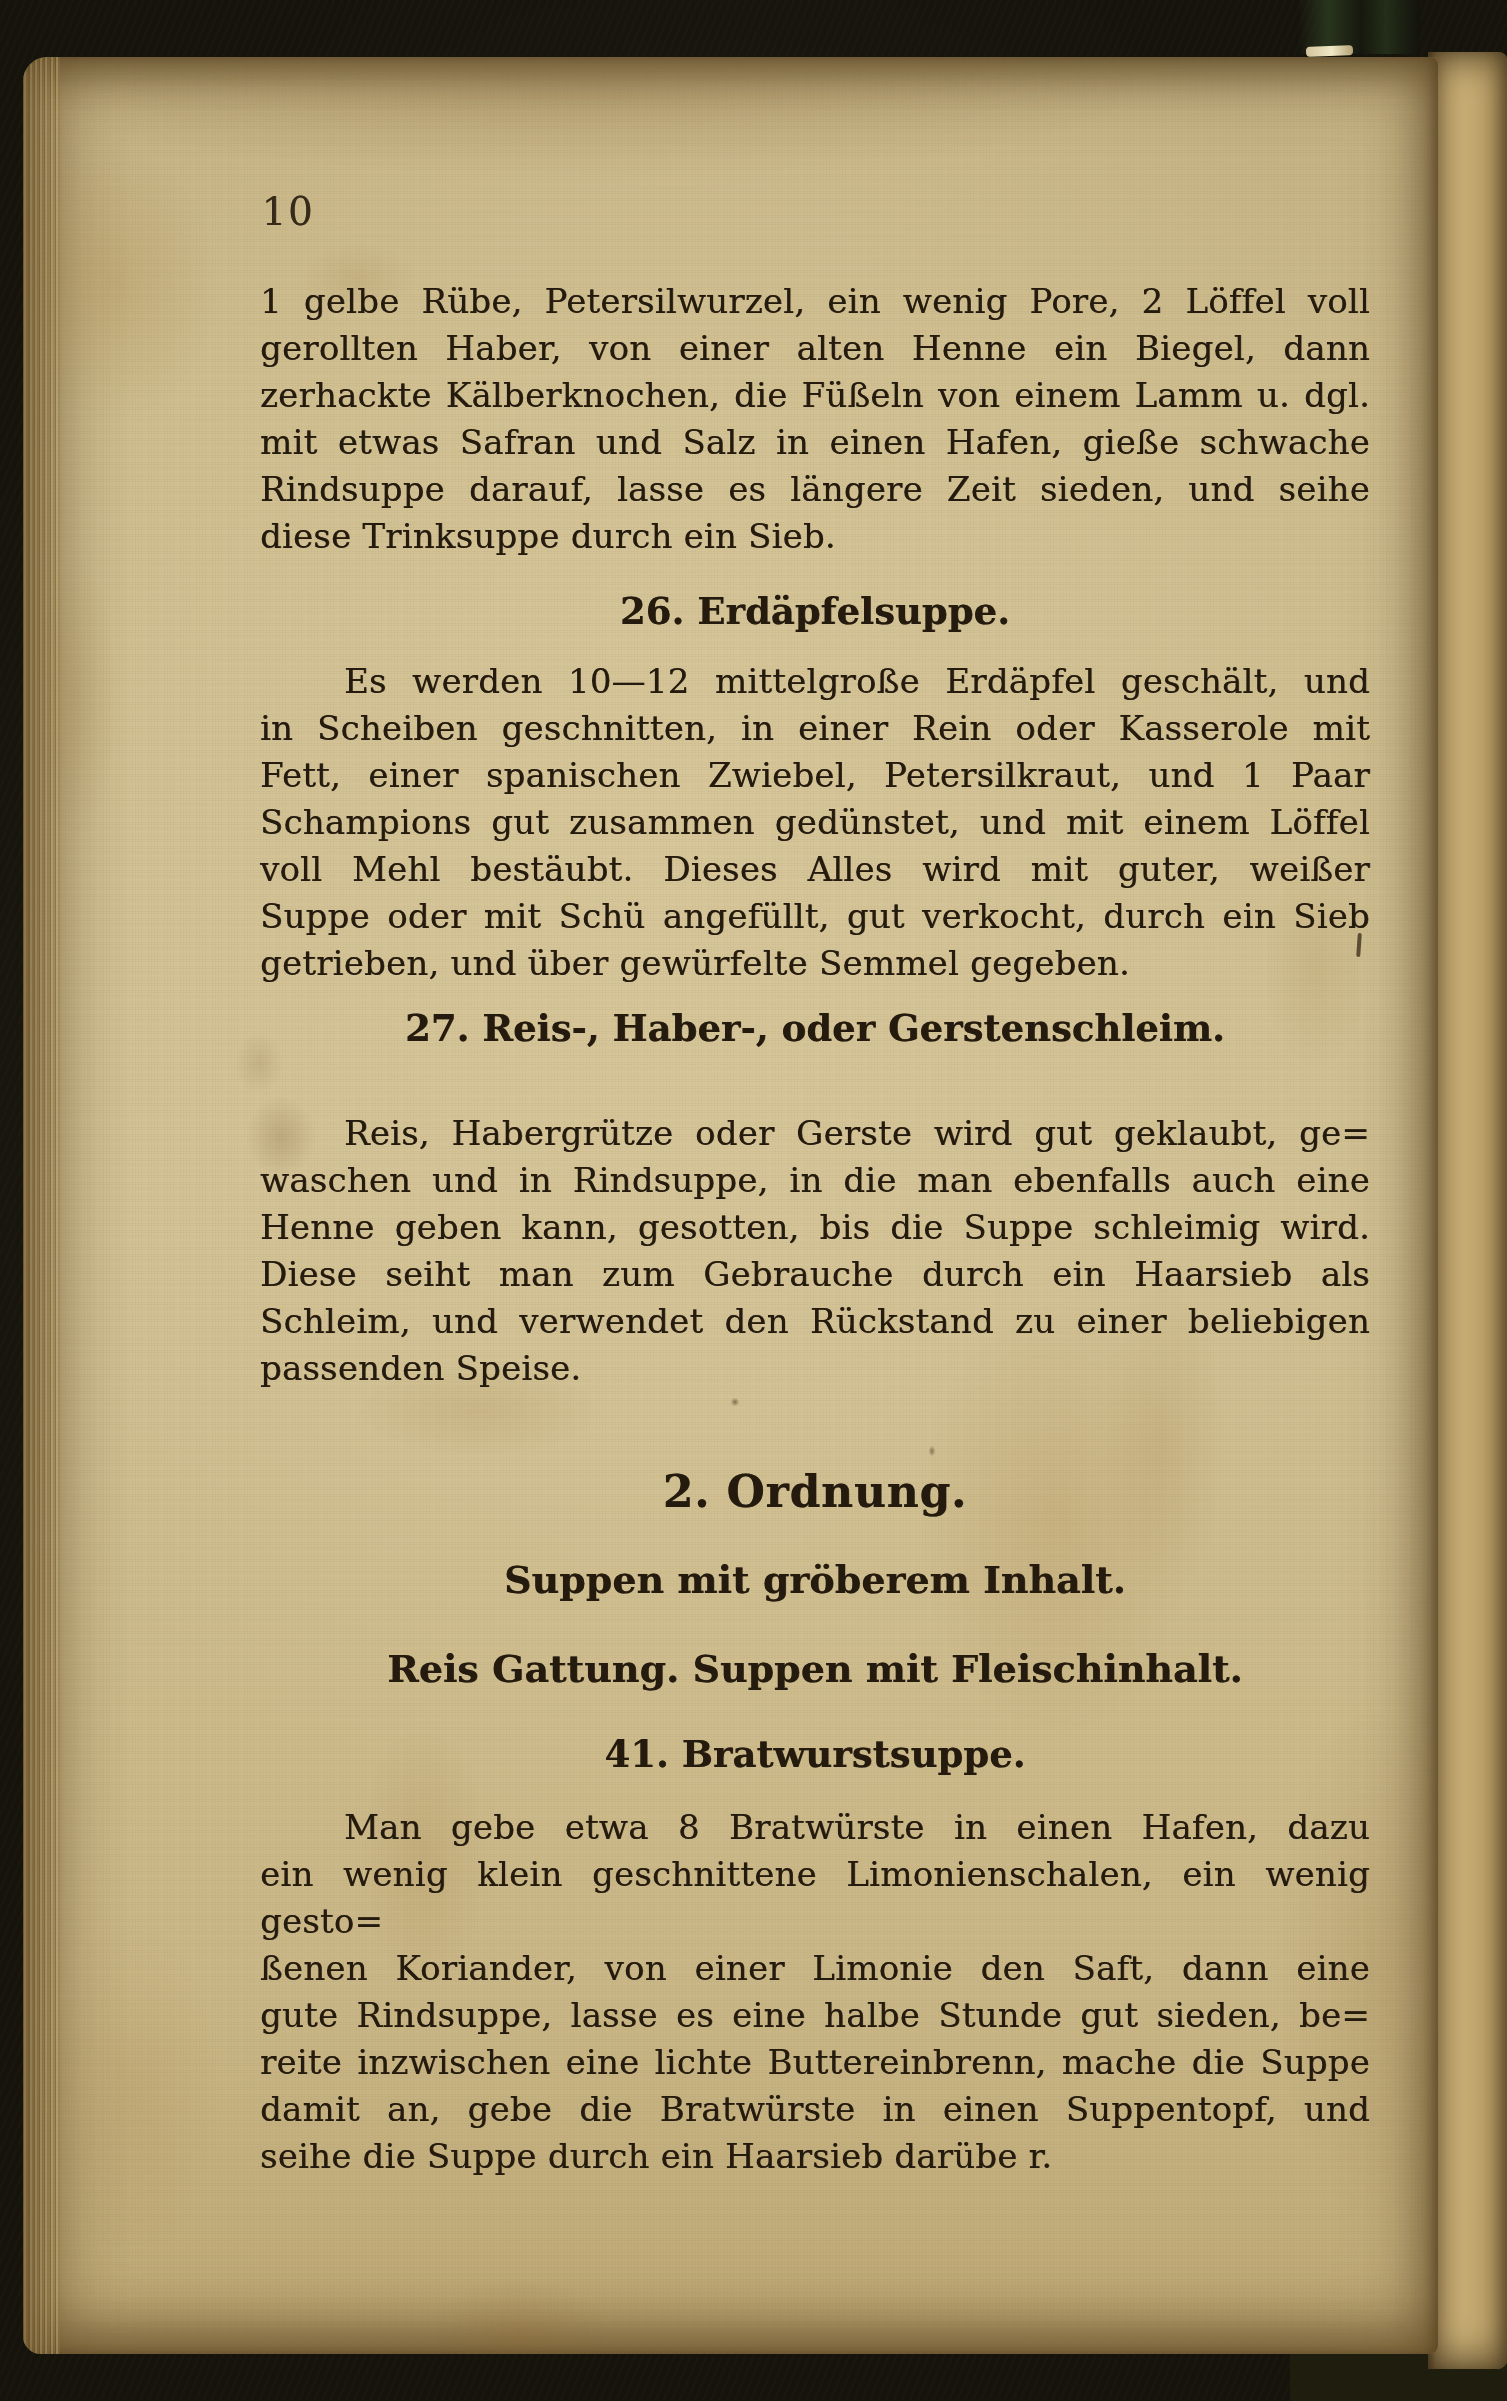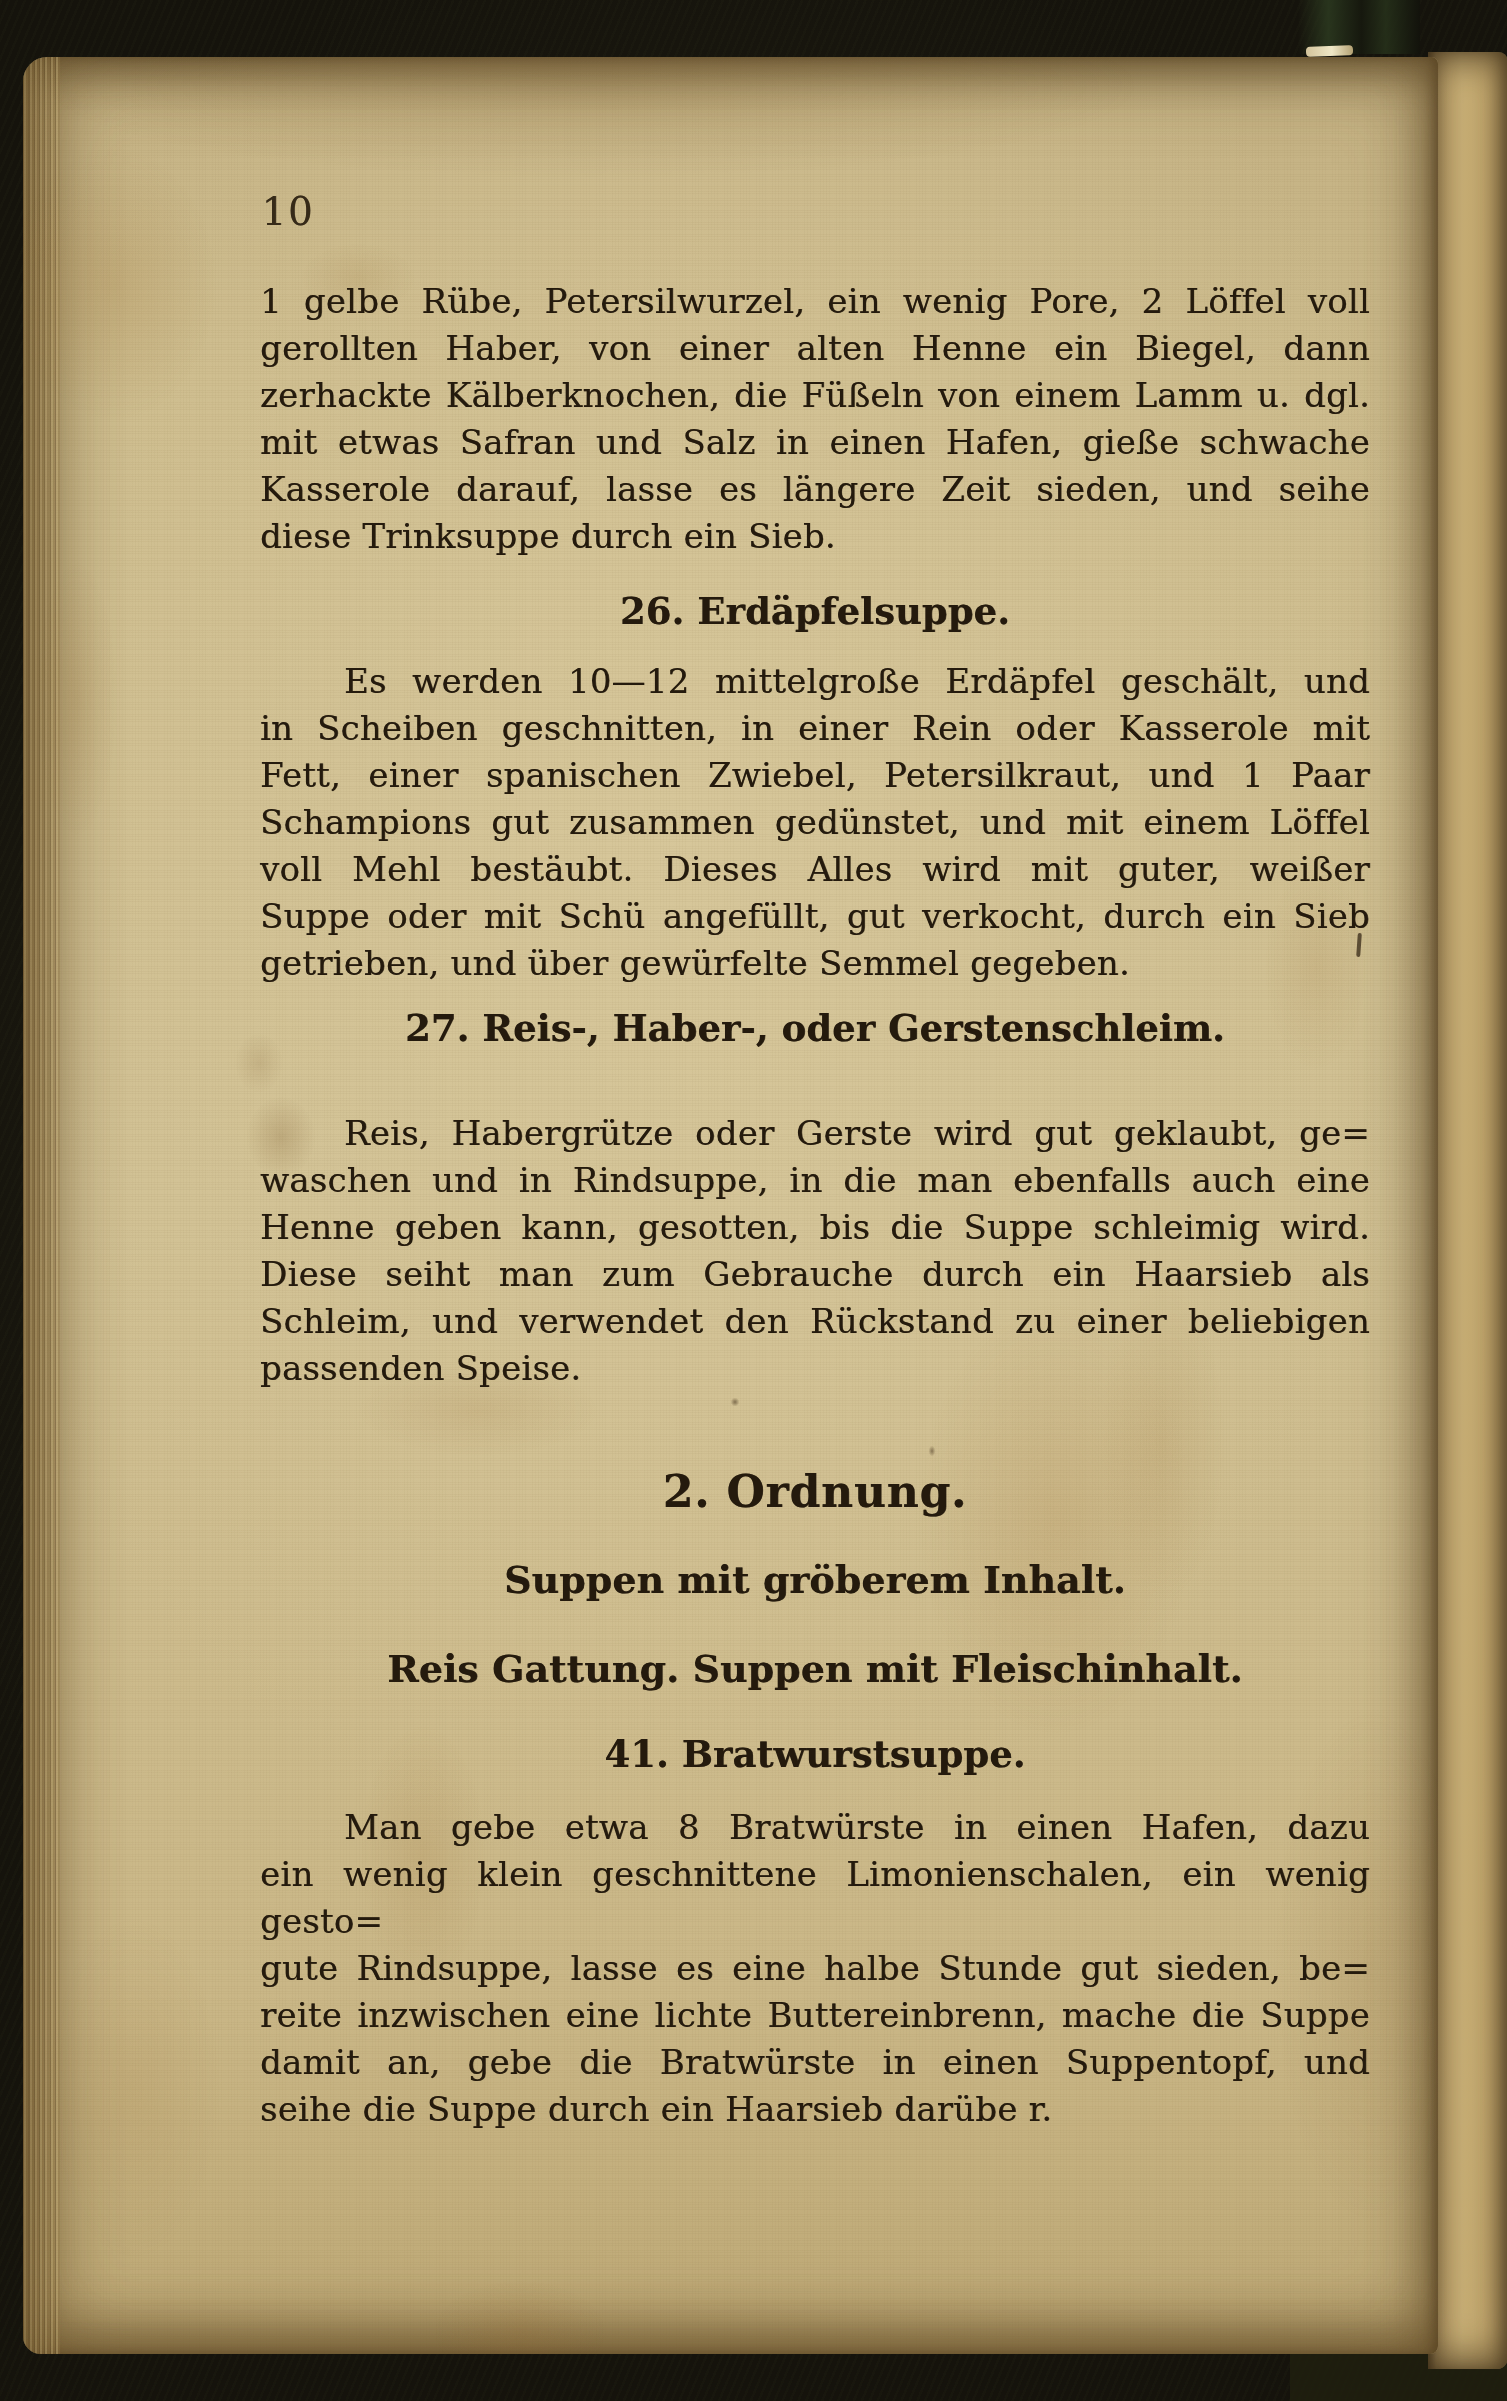--- a/index.html
+++ b/index.html
@@ -153,21 +153,21 @@
 
   <div class="text-col">
 
     <div class="pagenum">10</div>
 
     <div class="bodytext t-intro">
       <div class="pline">1 gelbe Rübe, Petersilwurzel, ein wenig Pore, 2 Löffel voll</div>
       <div class="pline">gerollten Haber, von einer alten Henne ein Biegel, dann</div>
       <div class="pline">zerhackte Kälberknochen, die Füßeln von einem Lamm u. dgl.</div>
       <div class="pline">mit etwas Safran und Salz in einen Hafen, gieße schwache</div>
-      <div class="pline">Kasserole darauf, lasse es längere Zeit sieden, und seihe</div>
+      <div class="pline">Rindsuppe darauf, lasse es längere Zeit sieden, und seihe</div>
       <div class="pline last">diese Trinksuppe durch ein Sieb.</div>
     </div>
 
     <div class="heading h-recipe t-h26">26. Erdäpfelsuppe.</div>
 
     <div class="bodytext t-p26">
       <div class="pline indent">Es werden 10—12 mittelgroße Erdäpfel geschält, und</div>
       <div class="pline">in Scheiben geschnitten, in einer Rein oder Kasserole mit</div>
       <div class="pline">Fett, einer spanischen Zwiebel, Petersilkraut, und 1 Paar</div>
       <div class="pline">Schampions gut zusammen gedünstet, und mit einem Löffel</div>
@@ -191,20 +191,21 @@
 
     <div class="heading h-sub t-sub1">Suppen mit gröberem Inhalt.</div>
 
     <div class="heading h-sub t-sub2">Reis Gattung. Suppen mit Fleischinhalt.</div>
 
     <div class="heading h-recipe t-h28">41. Bratwurstsuppe.</div>
 
     <div class="bodytext t-p28">
       <div class="pline indent">Man gebe etwa 8 Bratwürste in einen Hafen, dazu</div>
       <div class="pline">ein wenig klein geschnittene Limonienschalen, ein wenig gesto=</div>
+      <div class="pline">ßenen Koriander, von einer Limonie den Saft, dann eine</div>
       <div class="pline">gute Rindsuppe, lasse es eine halbe Stunde gut sieden, be=</div>
       <div class="pline">reite inzwischen eine lichte Buttereinbrenn, mache die Suppe</div>
       <div class="pline">damit an, gebe die Bratwürste in einen Suppentopf, und</div>
       <div class="pline last">seihe die Suppe durch ein Haarsieb darübe r.</div>
     </div>
 
   </div>
 </div>
 
 

